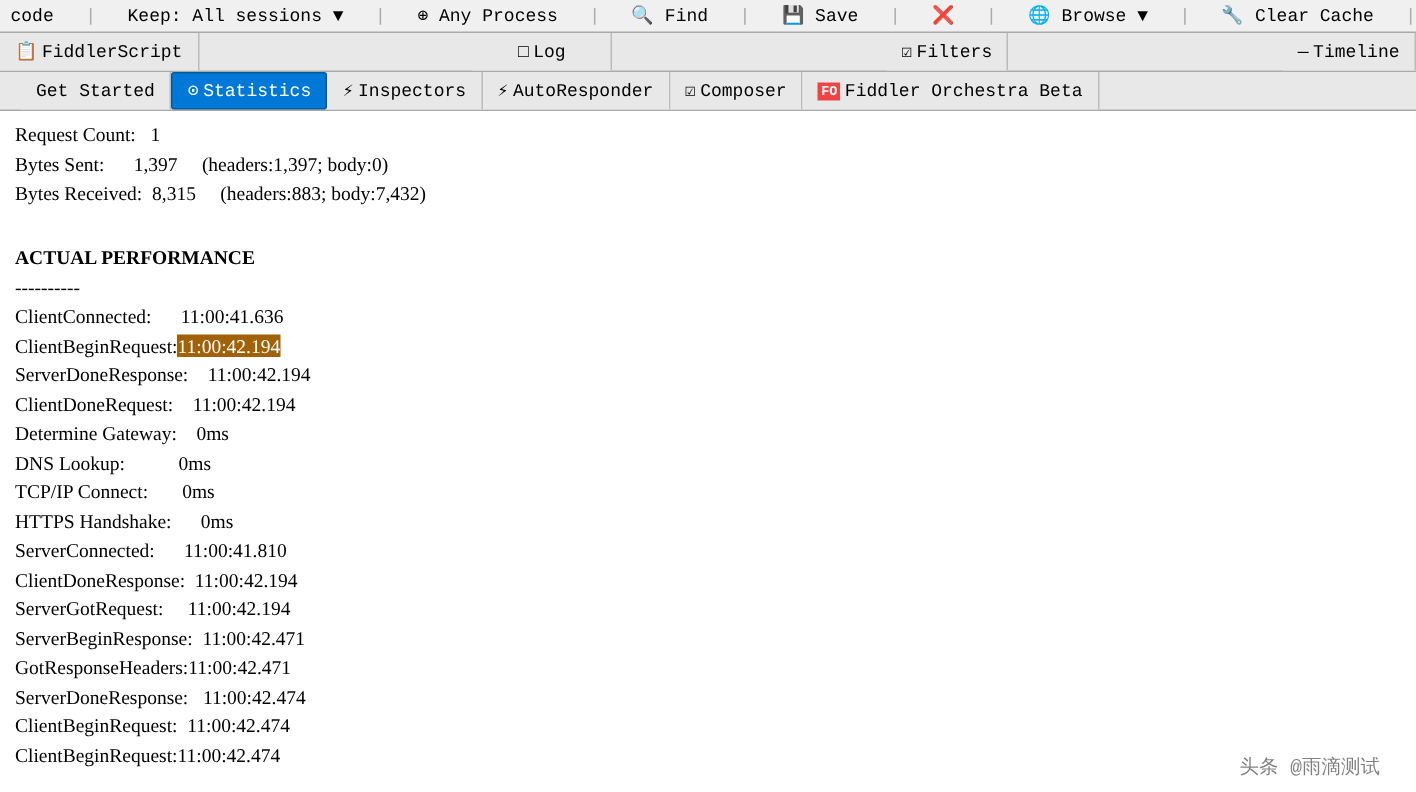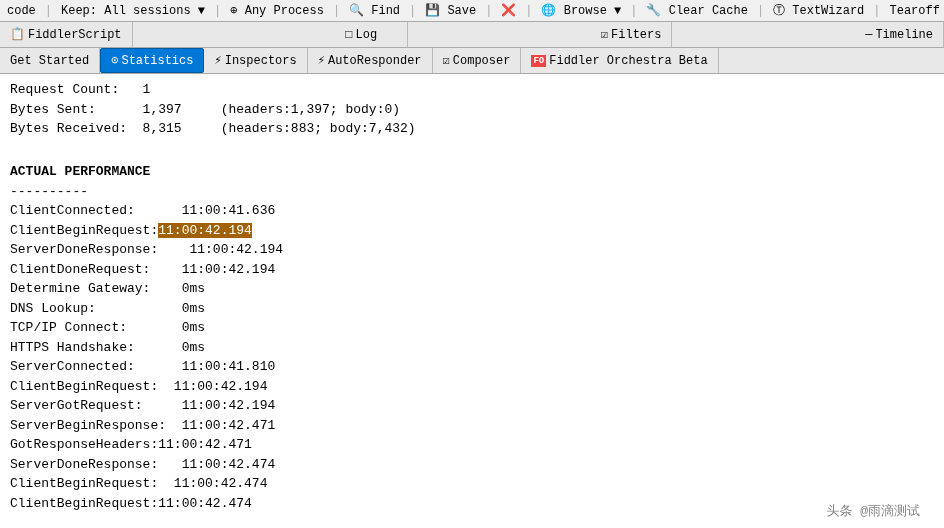--- a/index.html
+++ b/index.html
@@ -13,21 +13,21 @@
       overflow: hidden;
     }
 
     
     .toolbar {
       display: flex;
       align-items: center;
       background: #f0f0f0;
       border-bottom: 1px solid #aaa;
       padding: 2px 4px;
-      gap: 4px;
+      gap: 16px;
       flex-wrap: nowrap;
       height: 22px;
       font-size: 12px;
     }
     .toolbar-item {
       display: flex;
       align-items: center;
       gap: 2px;
       white-space: nowrap;
       cursor: pointer;
@@ -40,21 +40,21 @@
 
     
     .tab-row-1, .tab-row-2 {
       display: flex;
       align-items: stretch;
       background: #e8e8e8;
       border-bottom: 1px solid #aaa;
       font-size: 12px;
     }
     .tab-row-1 { height: 26px; }
-    .tab-row-2 { height: 26px; }
+    .tab-row-2 { height: 26px; padding-left: 14px; }
 
     .tab {
       display: flex;
       align-items: center;
       gap: 3px;
       padding: 2px 10px;
       border-right: 1px solid #bbb;
       cursor: pointer;
       white-space: nowrap;
       font-size: 12px;
@@ -86,21 +86,21 @@
       display: flex;
       height: calc(528px - 22px - 26px - 26px);
       overflow: hidden;
     }
 
     .main-content {
       flex: 1;
       padding: 6px 10px;
       overflow-y: auto;
       background: #fff;
-      font-family: Liberation Mono, monospace;
+      font-family: Liberation Serif, serif;
       font-size: 13px;
       line-height: 1.5;
     }
 
     .stats-line {
       white-space: pre;
       display: block;
     }
 
     .highlight {
@@ -206,21 +206,21 @@
     <span class="stats-line">----------</span>
     <span class="stats-line">ClientConnected:      11:00:41.636</span>
     <span class="stats-line">ClientBeginRequest:<span class="highlight">11:00:42.194</span></span>
     <span class="stats-line">ServerDoneResponse:    11:00:42.194</span>
     <span class="stats-line">ClientDoneRequest:    11:00:42.194</span>
     <span class="stats-line">Determine Gateway:    0ms</span>
     <span class="stats-line">DNS Lookup:           0ms</span>
     <span class="stats-line">TCP/IP Connect:       0ms</span>
     <span class="stats-line">HTTPS Handshake:      0ms</span>
     <span class="stats-line">ServerConnected:      11:00:41.810</span>
-    <span class="stats-line">ClientBeginRequest:  11:00:42.194</span>
+    <span class="stats-line">ClientDoneResponse:  11:00:42.194</span>
     <span class="stats-line">ServerGotRequest:     11:00:42.194</span>
     <span class="stats-line">ServerBeginResponse:  11:00:42.471</span>
     <span class="stats-line">GotResponseHeaders:11:00:42.471</span>
     <span class="stats-line">ServerDoneResponse:   11:00:42.474</span>
     <span class="stats-line">ClientBeginRequest:  11:00:42.474</span>
     <span class="stats-line">ClientBeginRequest:11:00:42.474</span>
     <span class="stats-line">&nbsp;</span>
 
   </div>
 </div>

